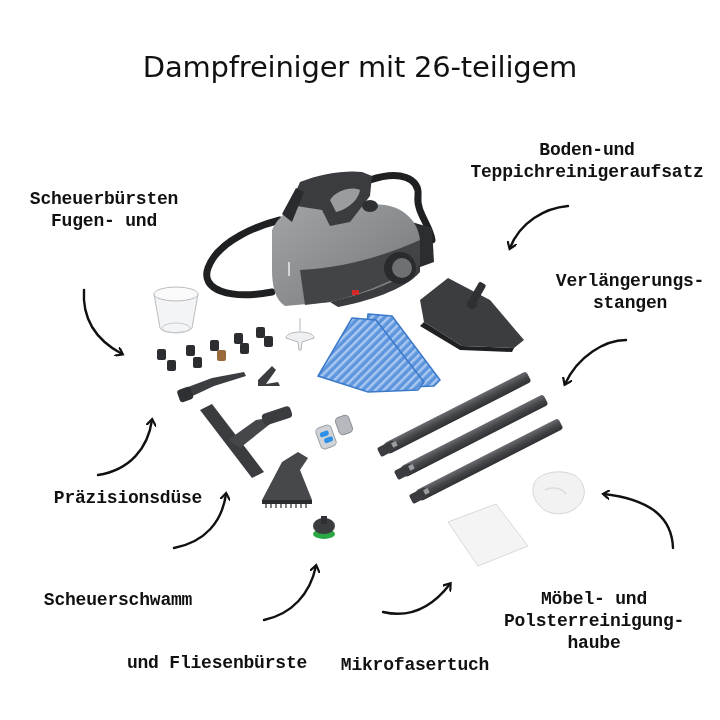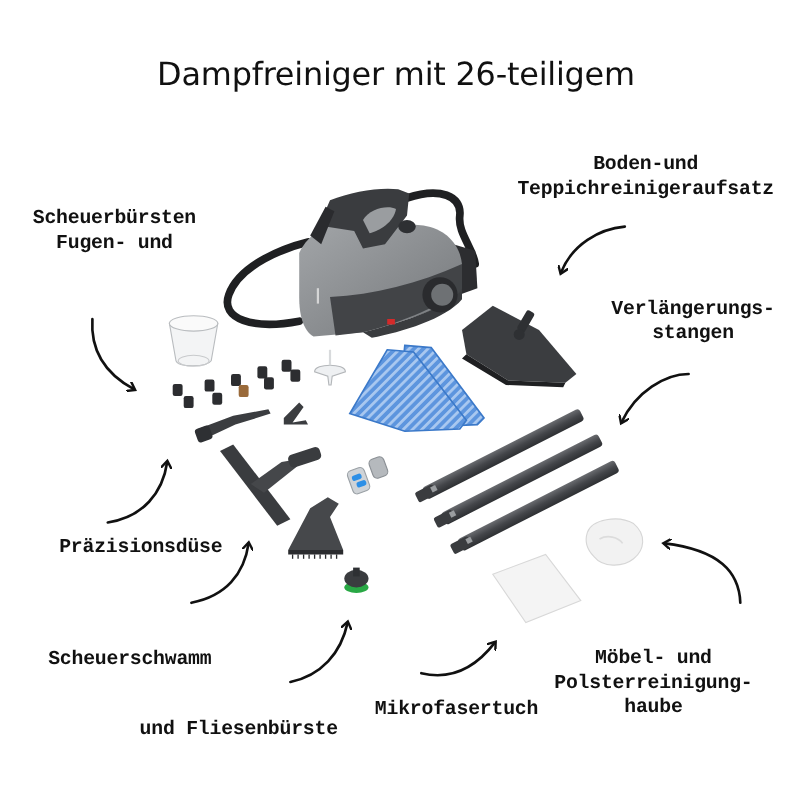--- a/index.html
+++ b/index.html
@@ -210,21 +210,21 @@
 </div>
 
 <div class="label" style="left:28px; top:589px; width:180px;">
   <span>Scheuerschwamm</span>
 </div>
 
 <div class="label" style="left:114px; top:652px; width:206px;">
   <span>und Fliesenbürste</span>
 </div>
 
-<div class="label" style="left:330px; top:634px; width:170px;">
+<div class="label" style="left:330px; top:654px; width:170px;">
   <span>Mikrofasertuch</span>
 </div>
 
 <div class="label" style="left:496px; top:588px; width:196px;">
   <span>Möbel- und</span>
   <span>Polsterreinigung-</span>
   <span>haube</span>
 </div>
 
 </body></html>

